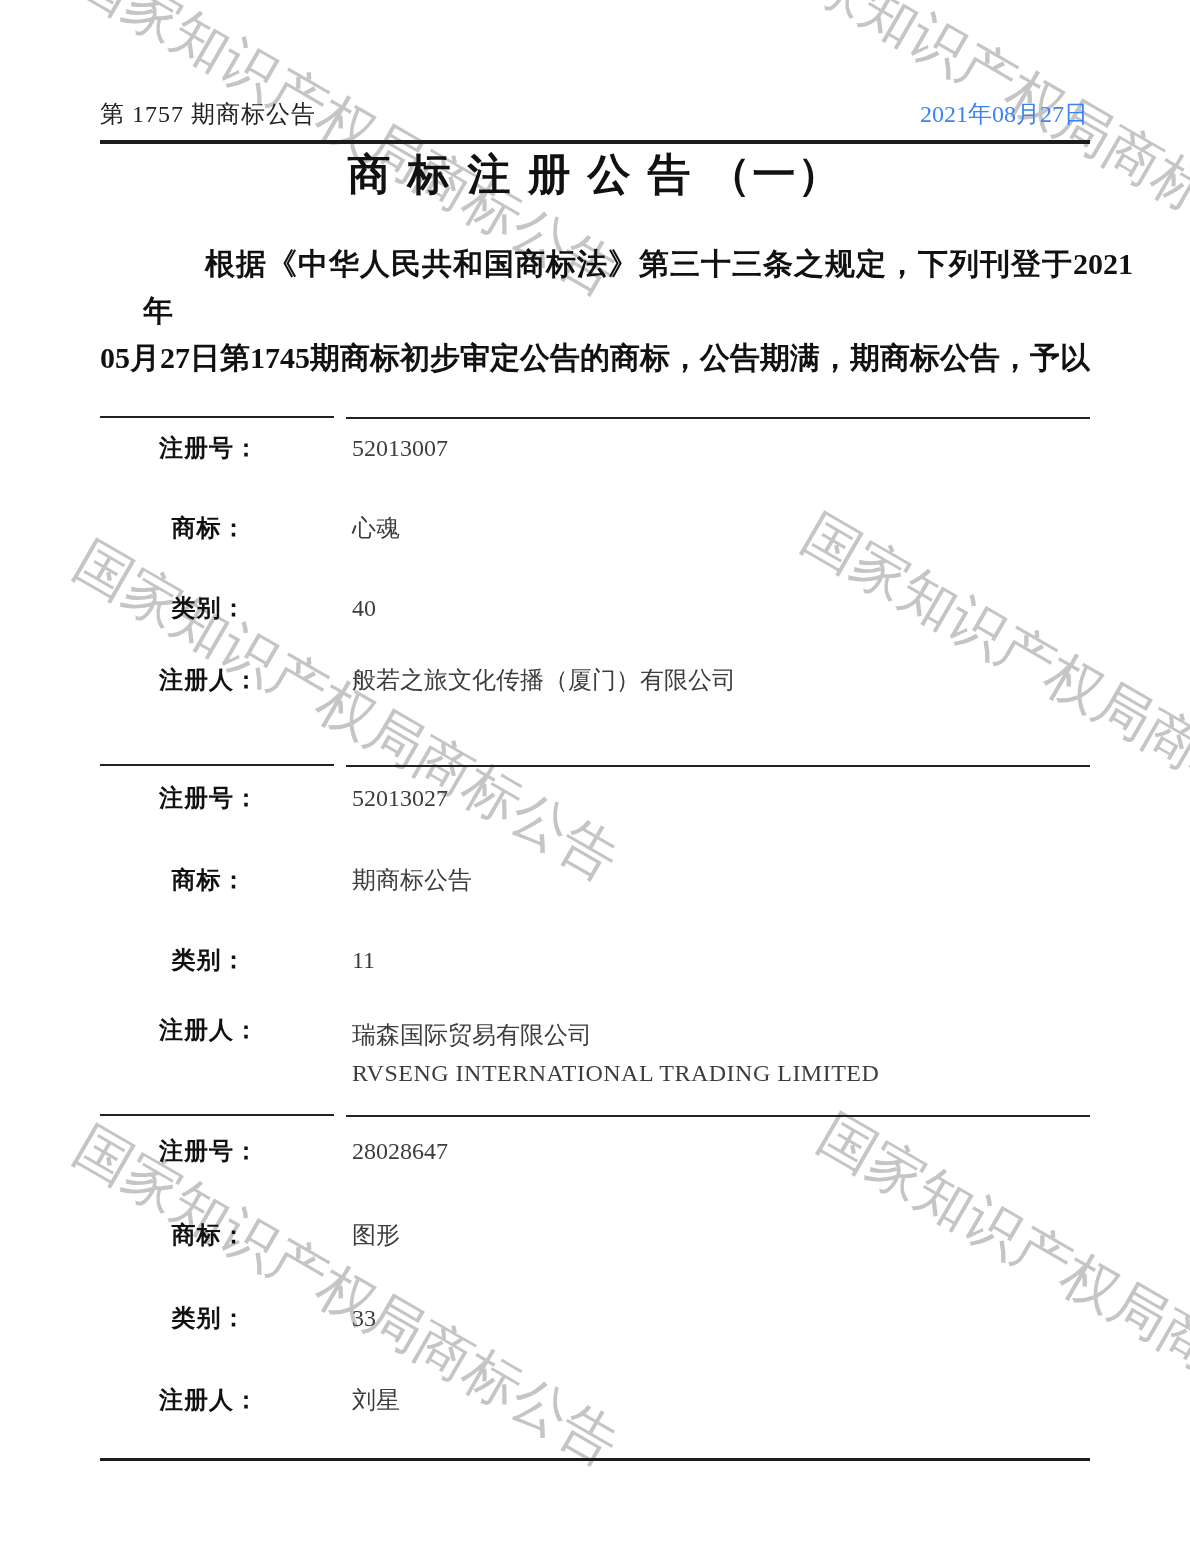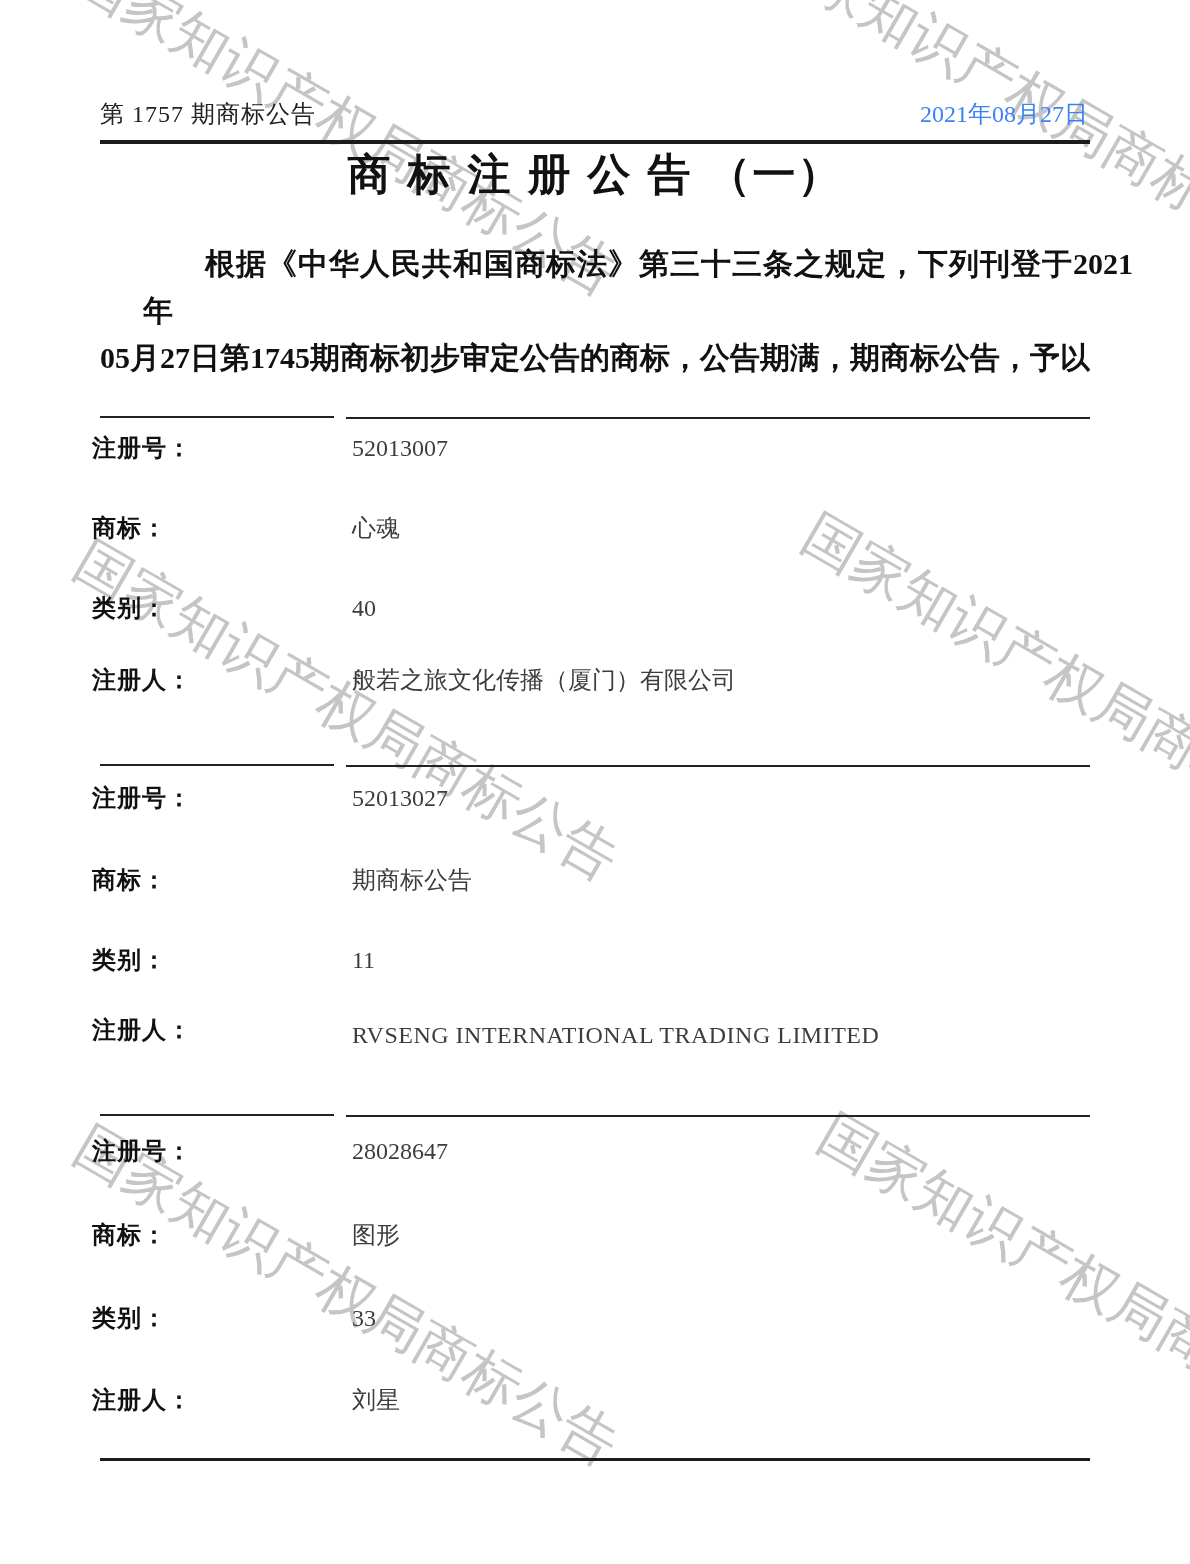--- a/index.html
+++ b/index.html
@@ -71,22 +71,22 @@
   .r2a{top:764px;} .r2b{top:765px;}
   .r3a{top:1114px;}.r3b{top:1115px;}
   .bottom-rule{
     position:absolute;left:100px;top:1458px;
     width:990px;height:3px;background:#1c1c1c;
   }
 
   
   .frow{position:absolute;left:0;top:0;width:1190px;}
   .flabel{
-    position:absolute;left:92px;width:210px;
-    text-align:left;font-size:24px;font-weight:bold;
+    position:absolute;left:104px;width:210px;
+    text-align:center;font-size:24px;font-weight:bold;
     color:#111;letter-spacing:1px;line-height:28px;
   }
   .fvalue{
     position:absolute;left:352px;width:740px;
     font-size:24px;color:#3d3d3d;line-height:28px;
   }
   .fvalue .vline{line-height:38px;}
   .fvalue .vline.en{letter-spacing:0.5px;}
   
   .e1-r1{top:434px;} .e1-r2{top:514px;} .e1-r3{top:594px;} .e1-r4{top:666px;}
@@ -149,20 +149,21 @@
     <span class="flabel">商标：</span>
     <span class="fvalue">期商标公告</span>
   </div>
   <div class="frow e2-r3">
     <span class="flabel">类别：</span>
     <span class="fvalue">11</span>
   </div>
   <div class="frow e2-r4">
     <span class="flabel">注册人：</span>
     <span class="fvalue">
+      <span class="vline" style="display:block;">瑞森国际贸易有限公司</span>
       <span class="vline en" style="display:block;">RVSENG INTERNATIONAL TRADING LIMITED</span>
     </span>
   </div>
 
   <div class="rule-a r3a"></div>
   <div class="rule-b r3b"></div>
 
   <div class="frow e3-r1">
     <span class="flabel">注册号：</span>
     <span class="fvalue">28028647</span>

